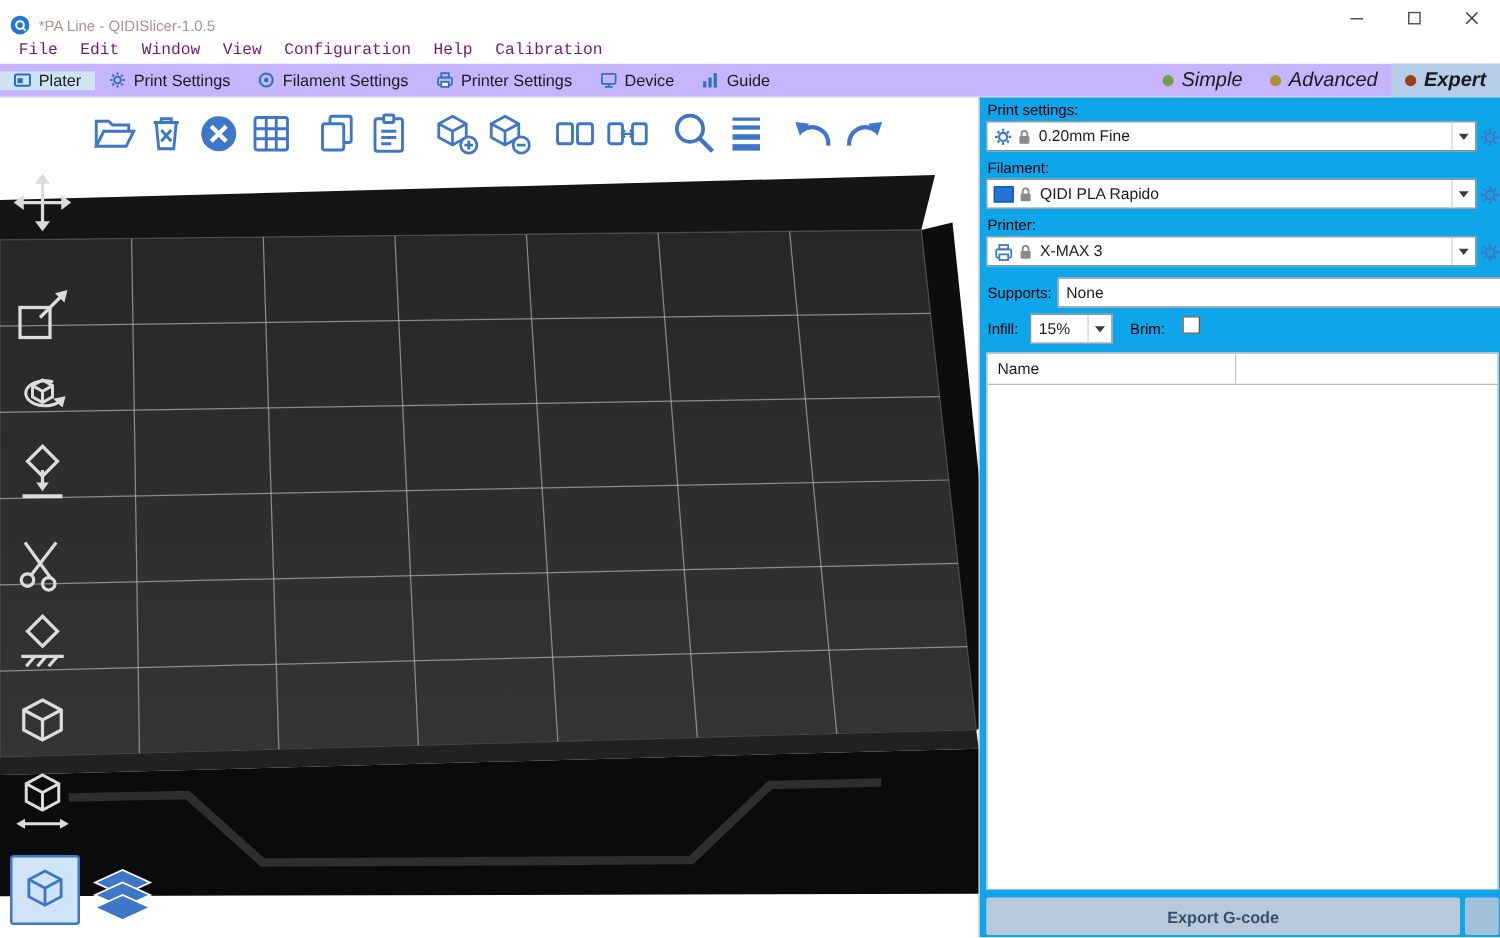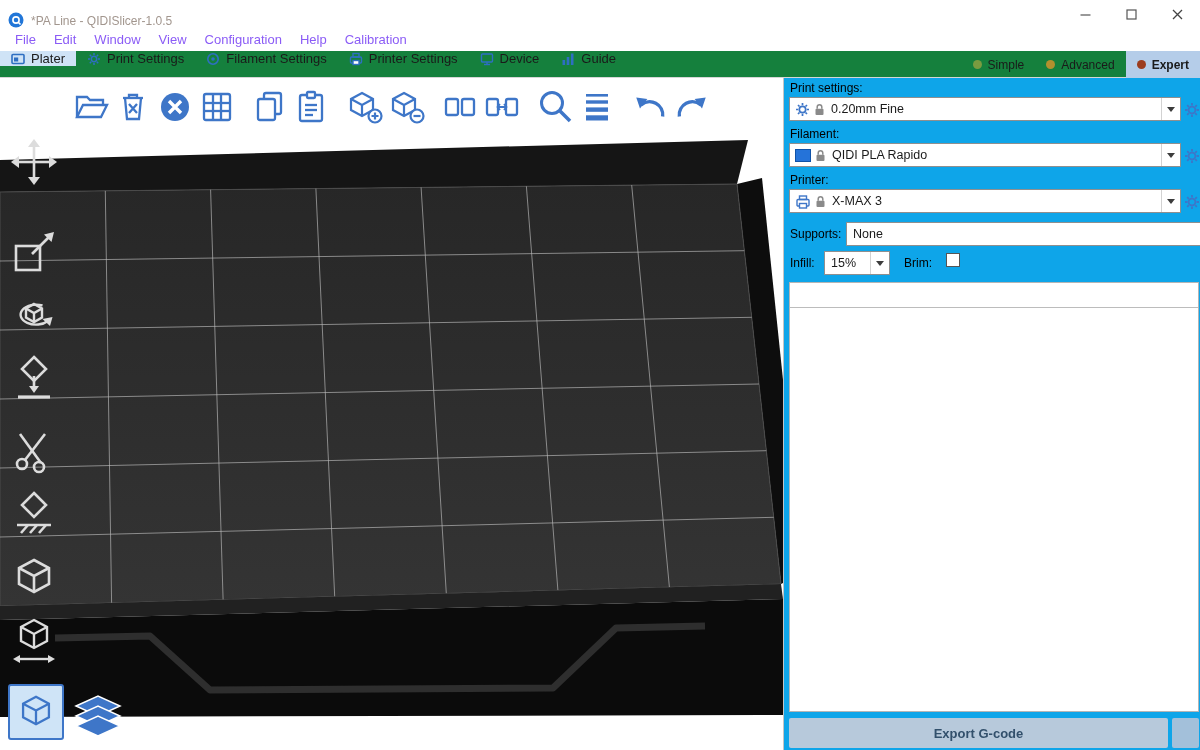--- a/index.html
+++ b/index.html
@@ -10,28 +10,28 @@
     position:relative; overflow:hidden;
   }
   
   .titlebar { height:28px; display:flex; align-items:flex-end; padding-left:8px; background:#fff; }
   .app-ico { width:16px; height:16px; margin-right:7px; }
   .win-title { font-size:12px; color:#a2968e; }
   .wincontrols { margin-left:auto; display:flex; height:28px; }
   .winbtn { width:46px; height:28px; display:flex; align-items:center; justify-content:center; }
   
   .menubar { height:23px; display:flex; align-items:center; padding-left:6px; font-size:13px; background:#fff; }
-  .menu-item { padding:2px 9px; color:#8b5cf6; }
-  
-  .tabbar { height:27px; display:flex; align-items:flex-start; border-bottom:1px solid #d6d6d6; background:#15803d; position:relative; }
+  .menu-item { padding:2px 9px; color:#701a75;font-family:Liberation Mono, monospace; }
+  
+  .tabbar { height:27px; display:flex; align-items:center; border-bottom:1px solid #d6d6d6; background:#c4b5fd; position:relative; }
   .tab { display:flex; align-items:center; gap:6px; padding:0 11px; font-size:13px; }
   .tab.selected { background:#cfe3f6; }
   .tab svg { flex:none; }
   .modes { position:absolute; right:0; top:0; height:27px; display:flex; align-items:stretch; }
-  .mode { display:flex; align-items:center; gap:6px; padding:0 11px; font-size:12px; }
+  .mode { display:flex; align-items:center; gap:6px; padding:0 11px; font-size:16px;font-style:italic; }
   .mode.selected { background:#b5cde9; font-weight:bold; }
   .dot { width:9px; height:9px; border-radius:50%; display:inline-block; }
   
   .toolbar { position:absolute; left:70px; top:82px; height:50px; display:flex; align-items:center; z-index:6; }
   .tbtn { width:42px; height:44px; display:flex; align-items:center; justify-content:center; }
   .tsep { width:11px; height:1px; }
   
   .viewport { position:absolute; left:0; top:78px; width:783px; height:672px; background:#fff; overflow:hidden; }
   .bed-svg { position:absolute; left:0; top:0; z-index:1; }
   .ltool { position:absolute; left:8px; width:52px; height:52px; z-index:5; display:flex; align-items:center; justify-content:center; }
@@ -476,20 +476,21 @@
     <span class="ctext">15%</span>
     <span class="carrow">
         <i class="tri"></i>
       </span>
   </div>
   <span class="rp-label" style="top:178px; left:120px;">Brim:</span>
   <span class="chk" style="top:175px; left:162px;"></span>
 
   <div class="objlist">
     <div class="olh">
+      <span class="olh-cell">Name</span>
       <span class="olh-cell"></span>
     </div>
     <div class="olbody"></div>
   </div>
 
   <div class="export">Export G-code</div>
   <div class="export-sm"></div>
 </div>
 
 </body></html>

